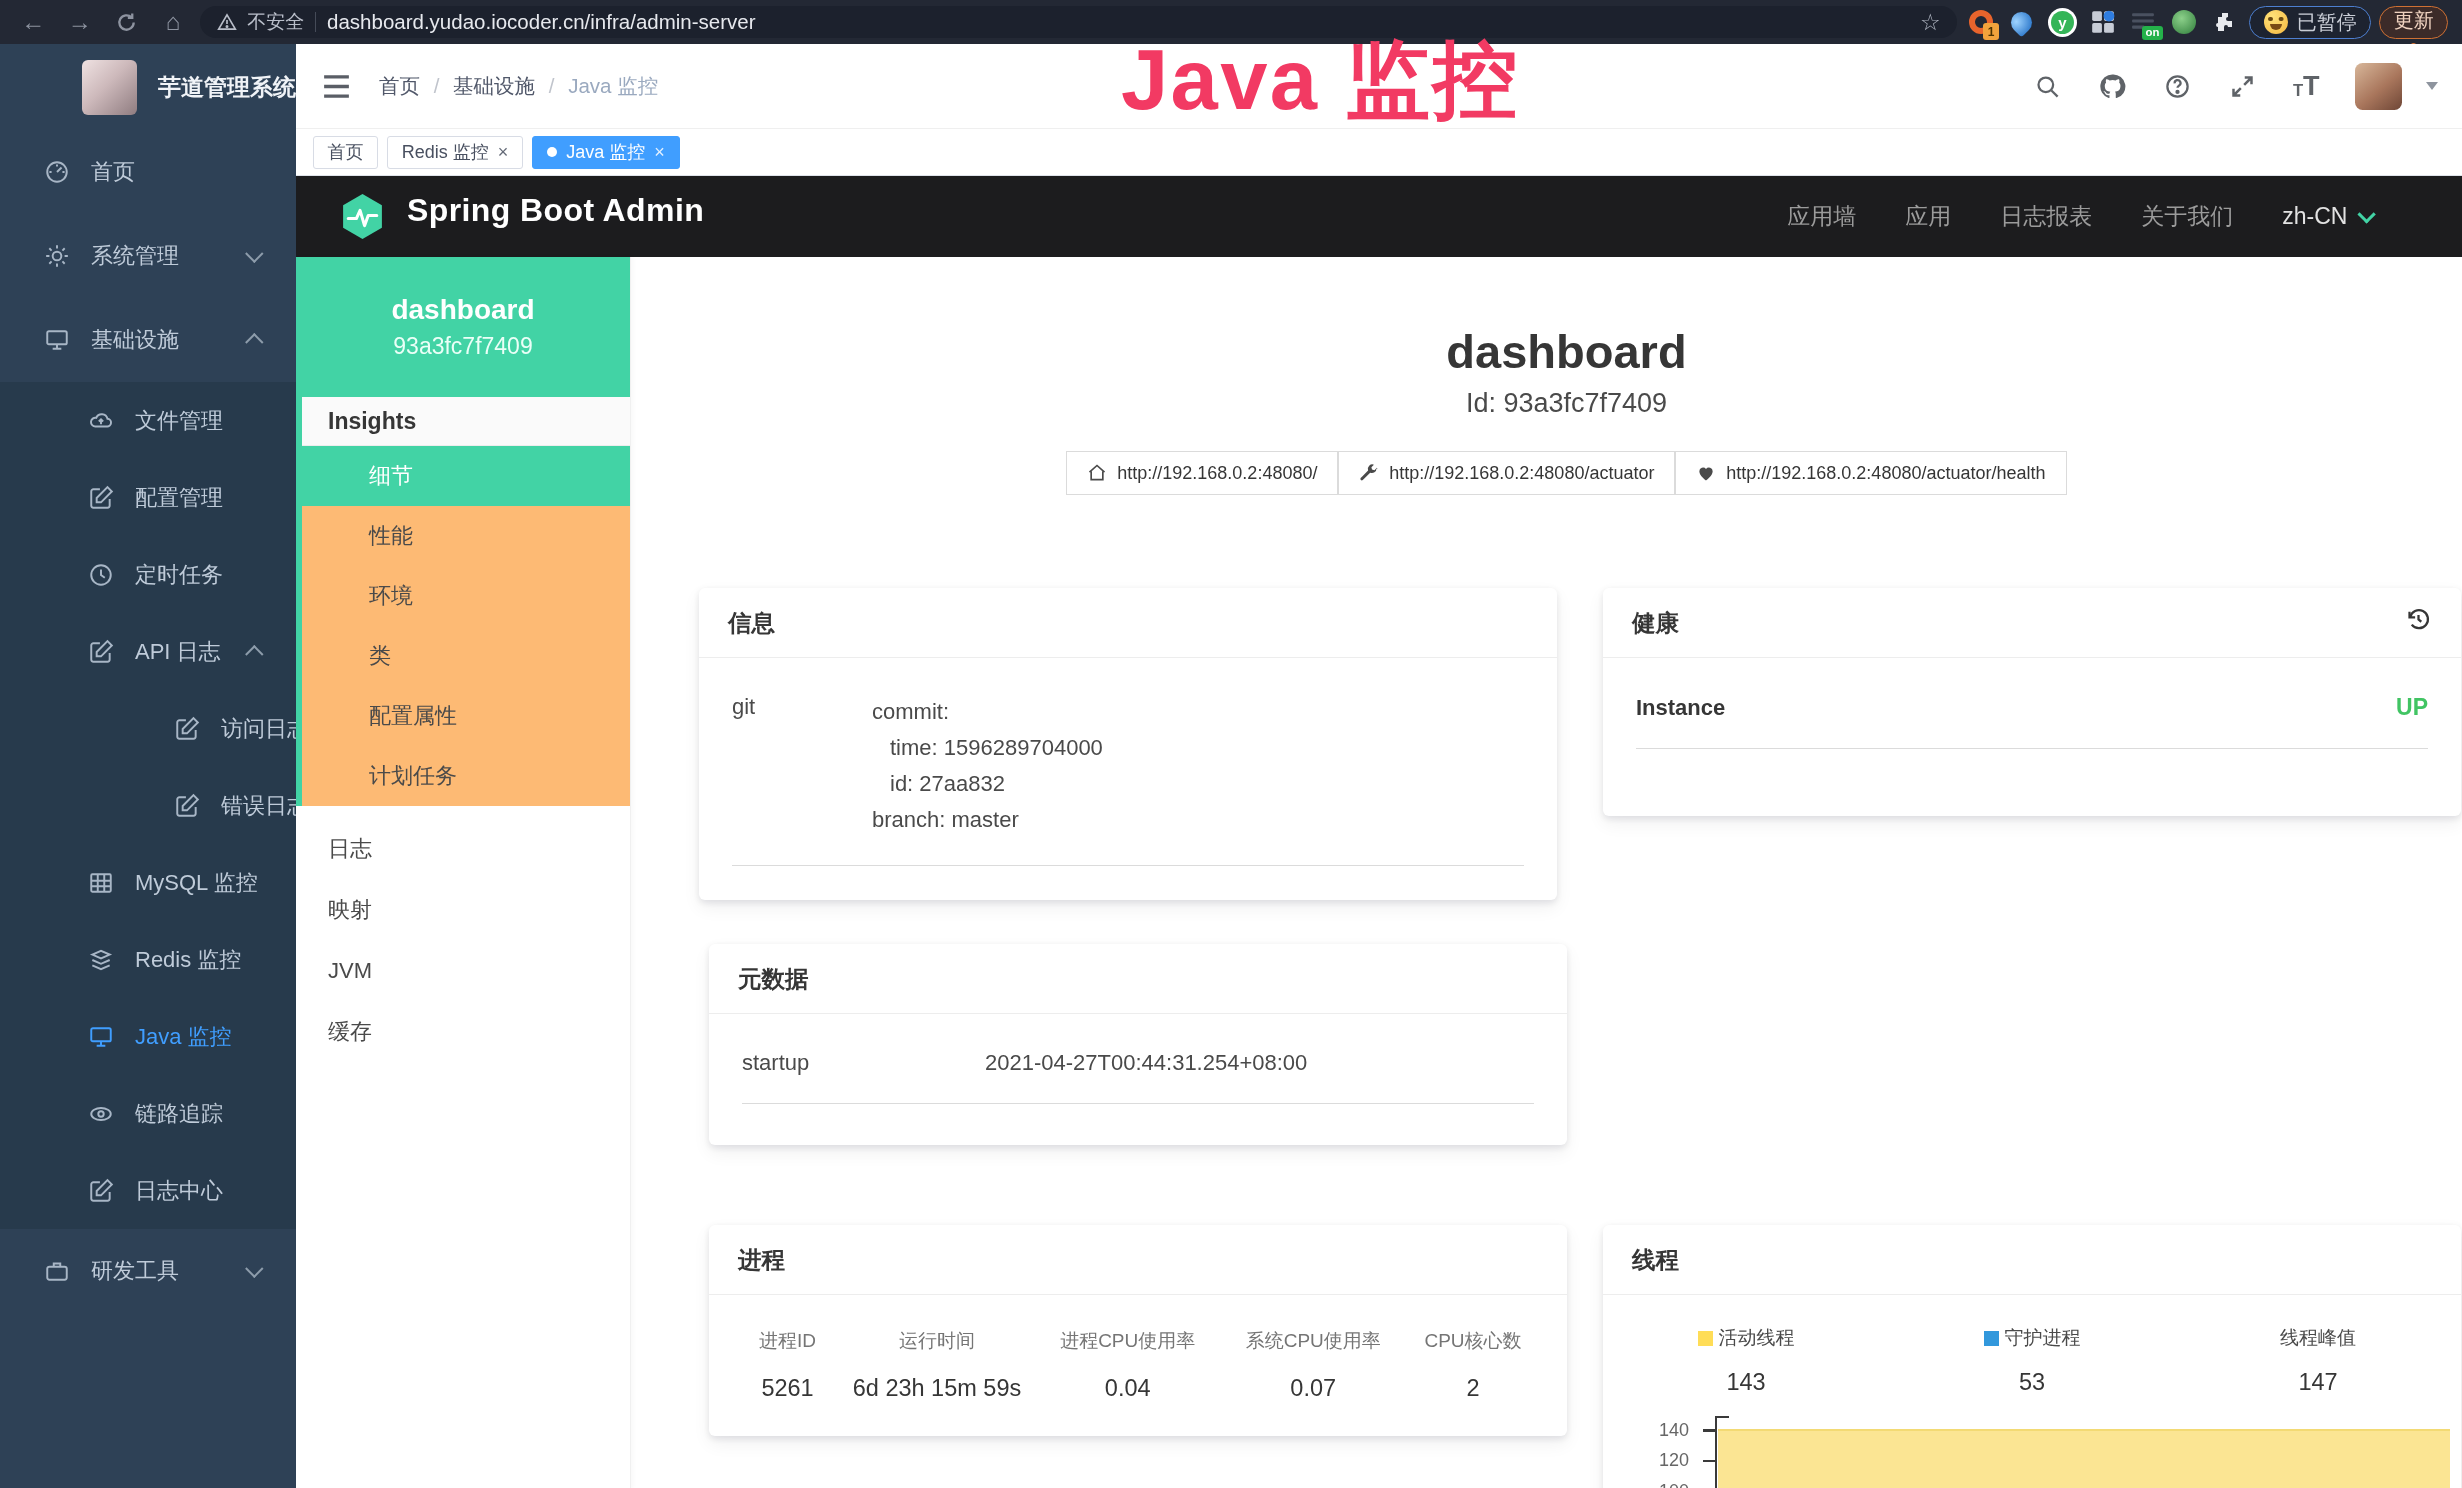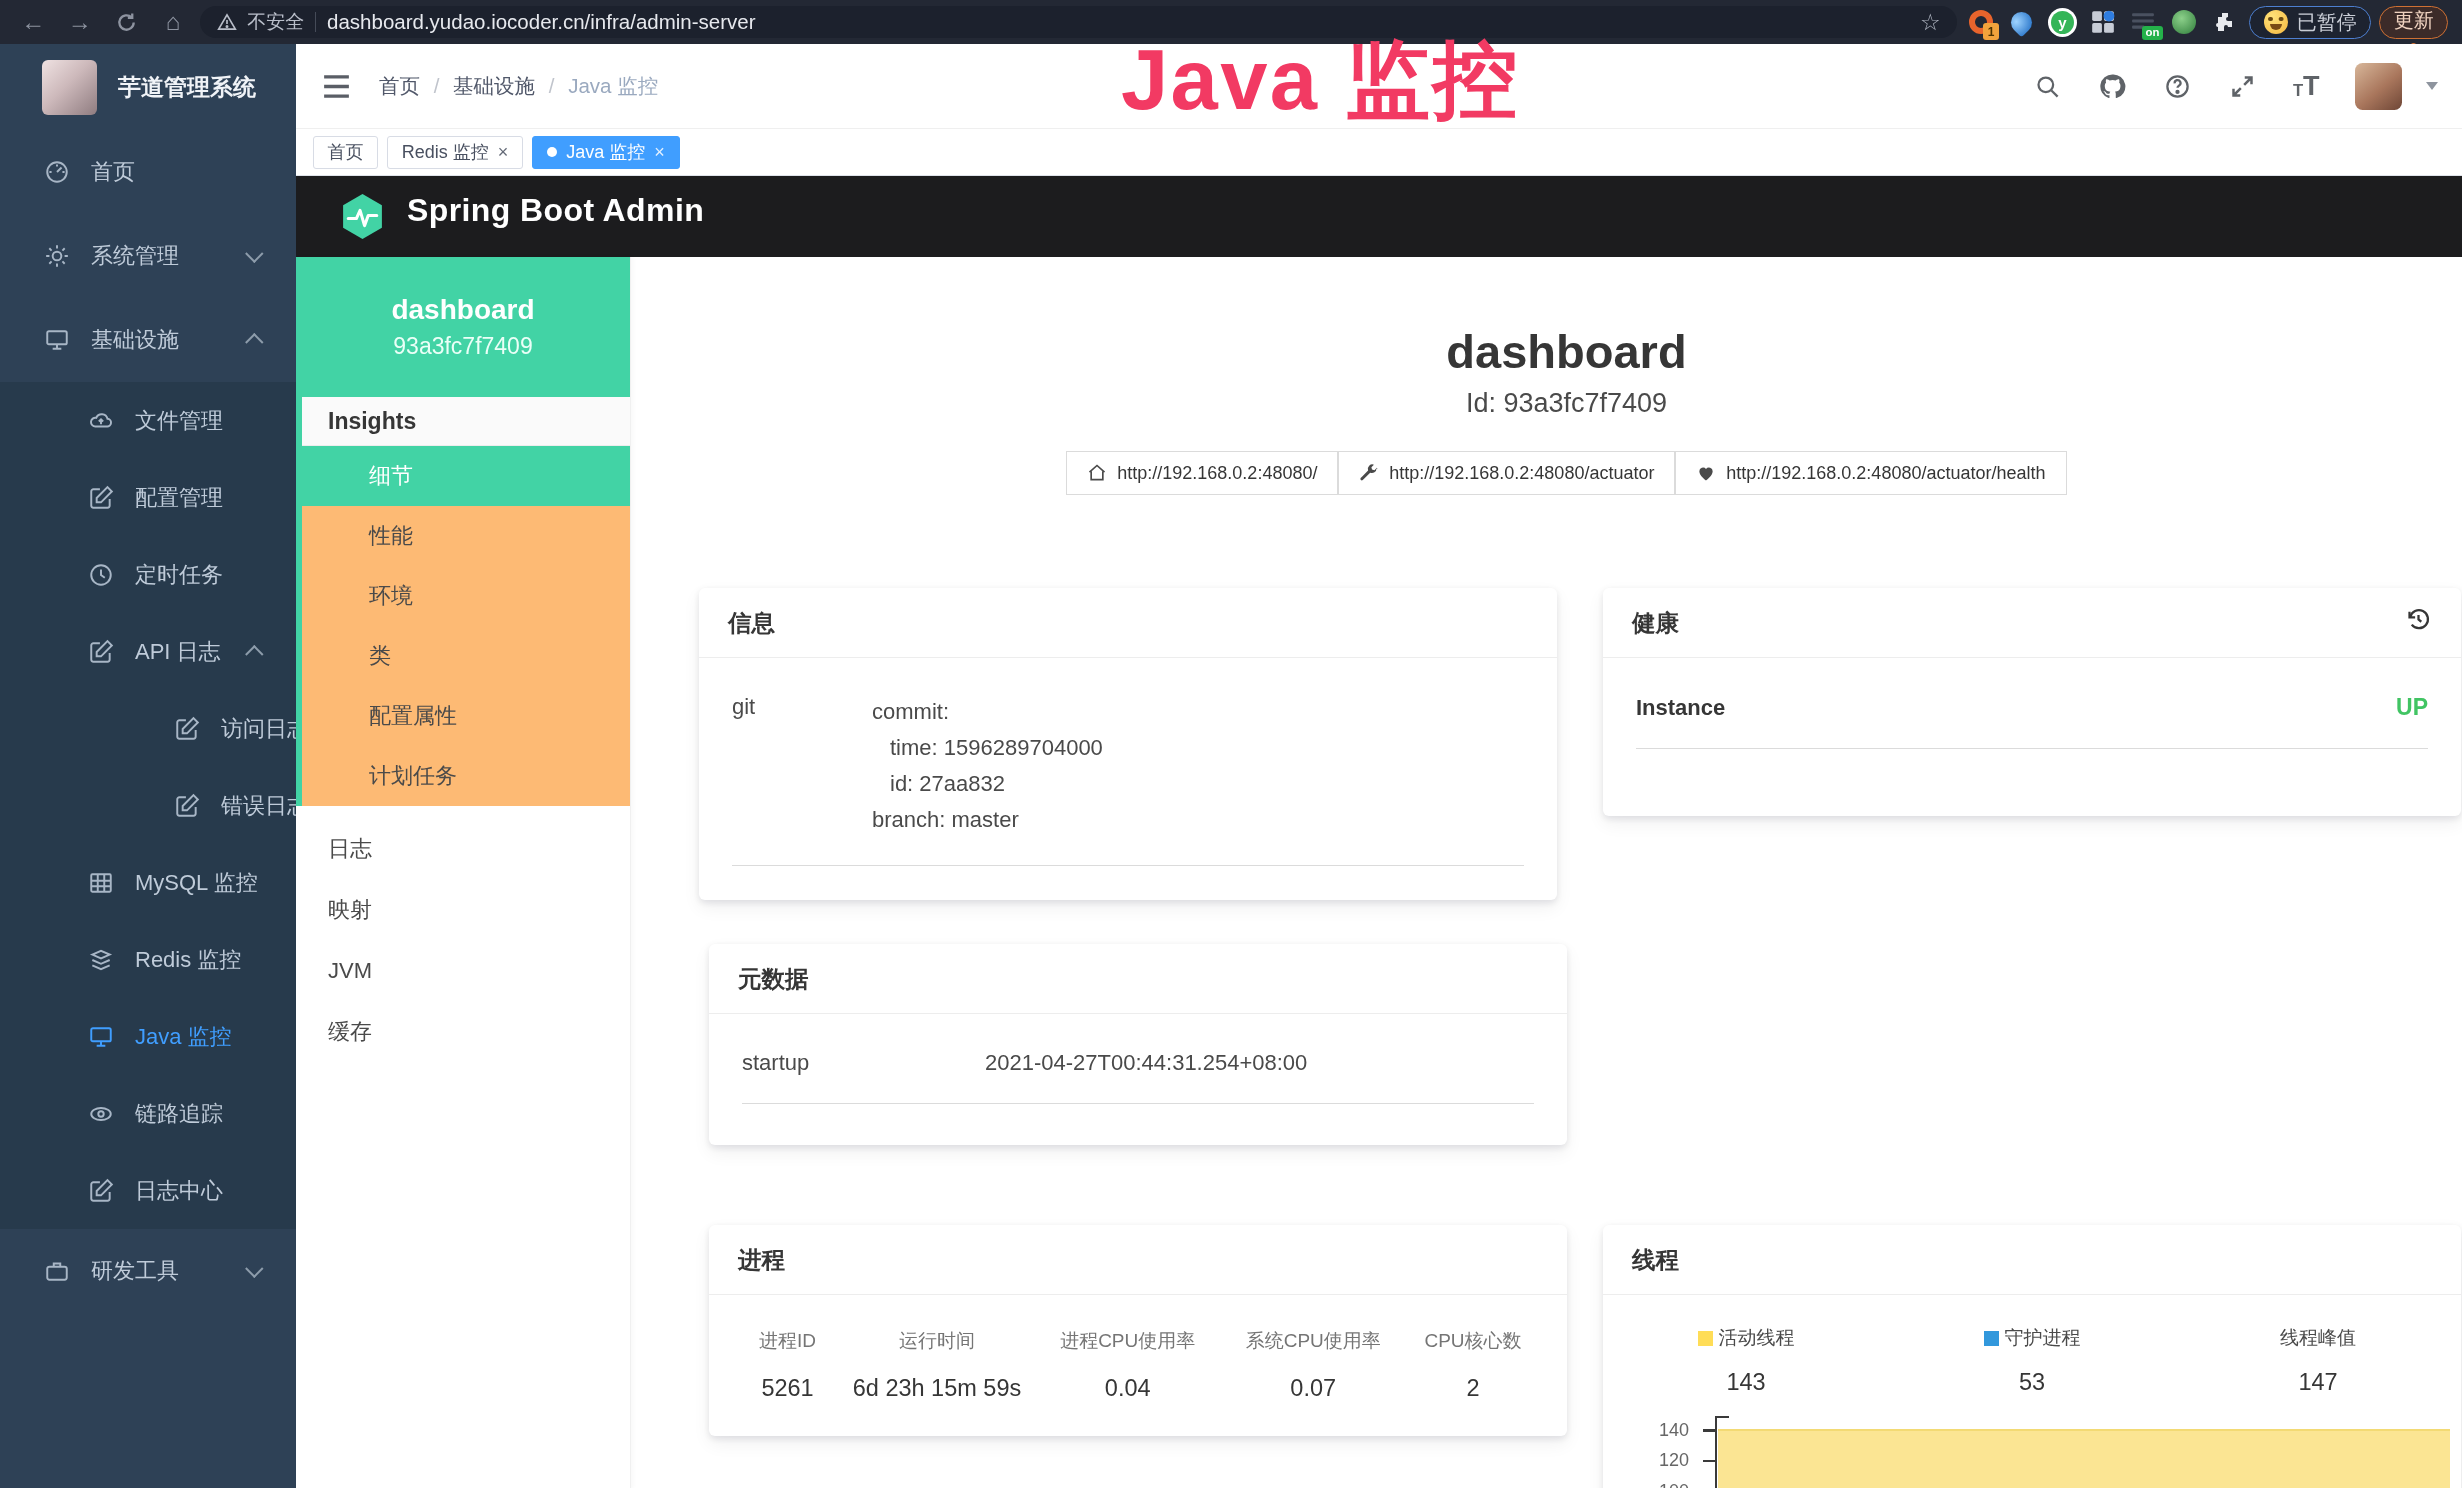--- a/index.html
+++ b/index.html
@@ -39,21 +39,21 @@
   .face::after{content:'';position:absolute;left:6px;top:13.7px;width:12px;height:6.8px;border-radius:0 0 7.6px 7.6px;background:#7a4a14;}
   .pill.update{border:1.5px solid #cf7033;background:#3c2b29;color:#efd2c0;flex-direction:column;}
   .vdots{display:flex;flex-direction:column;gap:3px;}
   .vdots i{width:4.6px;height:4.6px;border-radius:50%;background:#cf7033;}
 
   
   .app{position:absolute;top:44px;left:0;right:0;bottom:0;display:flex;}
 
   
   .sidebar{width:296px;flex:0 0 296px;background:#2e4156;color:#bfcbd9;font-size:22px;overflow:hidden;}
-  .logo-row{height:86px;display:flex;align-items:center;padding-left:42px;gap:21px;}
+  .logo-row{height:86px;display:flex;align-items:center;padding-left:42px;gap:21px;justify-content:flex-end;}
   .logo-img{width:55px;height:55px;border-radius:6px;
     background:linear-gradient(135deg,#efe2e2 0%,#cdb9bb 45%,#8f7c80 100%);flex:0 0 auto;}
   .logo-title{color:#f0f3f7;font-size:23px;font-weight:bold;white-space:nowrap;}
   .m-item{height:84px;display:flex;align-items:center;padding-left:44px;position:relative;white-space:nowrap;}
   .m-item .mi{width:26px;height:26px;margin-right:21px;flex:0 0 auto;color:#a8b6c6;}
   .sub-block{background:#273a4c;}
   .sub-block .m-item{height:77px;padding-left:88px;}
   .sub-block .m-item.l3{padding-left:174px;}
   .m-item.active{color:#409eff;}
   .m-item.active .mi{color:#409eff;}
@@ -429,20 +429,30 @@
       </div>
 
       <div class="sba-header">
         <div class="sba-brand">
           <svg width="49" height="49" viewBox="0 0 24 24">
             <path fill="#42d3a5" d="M12 1l9.5 5.5v11L12 23l-9.5-5.5v-11z"></path>
             <polyline points="5,13 9,13 10.8,9 13,16.5 14.8,11.5 19,11.5" fill="none" stroke="#fff" stroke-width="1.5" stroke-linejoin="round" stroke-linecap="round"></polyline>
             </svg>
           <span class="sba-title">Spring Boot Admin</span>
         </div>
+        <div class="sba-nav">
+          <span>应用墙</span>
+          <span>应用</span>
+          <span>日志报表</span>
+          <span>关于我们</span>
+          <span class="locale">
+            <span>zh-CN</span>
+            <i class="chev-g"></i>
+          </span>
+        </div>
       </div>
 
       <div class="workspace">
 
         <aside class="inst-sidebar">
           <div class="inst-head">
             <div class="inst-name">dashboard</div>
             <div class="inst-id">93a3fc7f7409</div>
           </div>
           <div class="insights-group">

